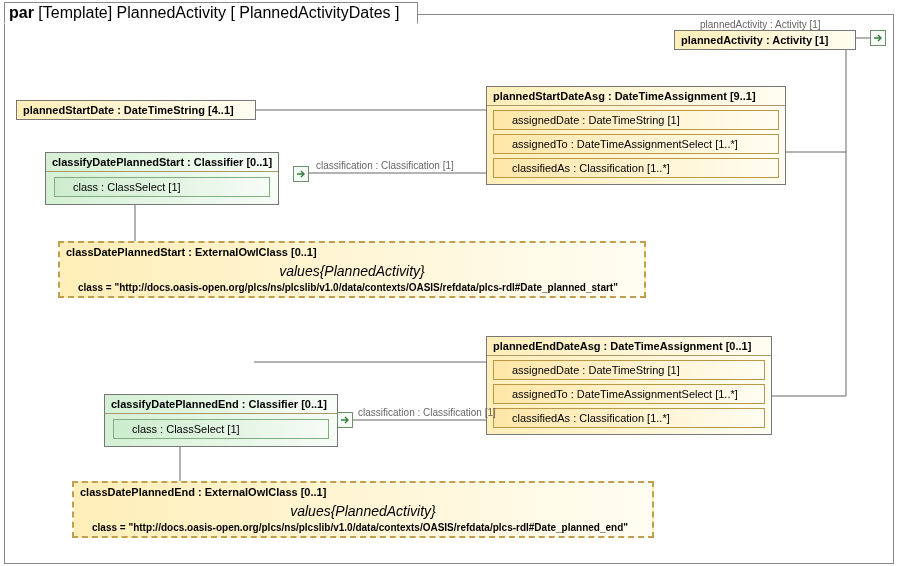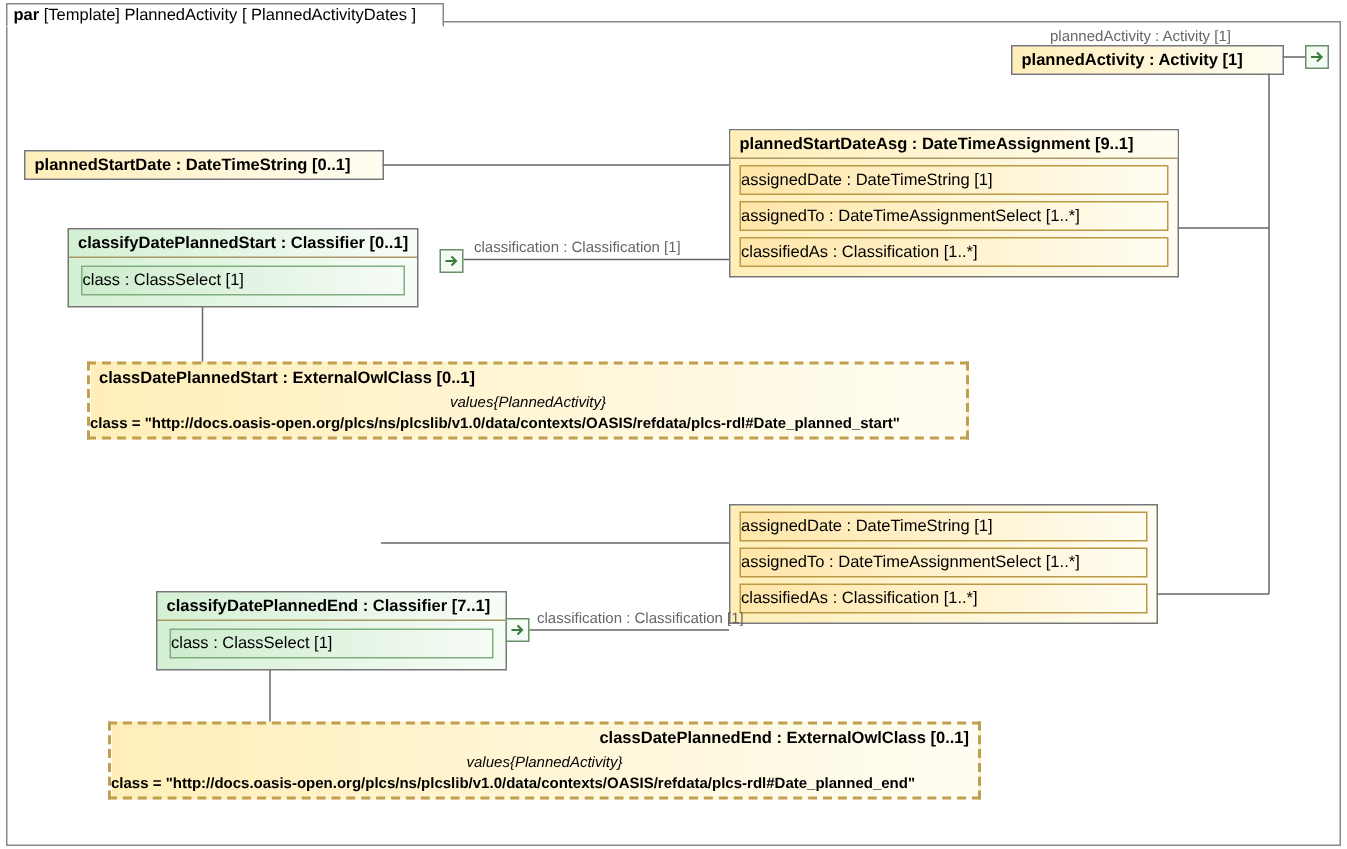--- a/index.html
+++ b/index.html
@@ -1,29 +1,29 @@
 <!DOCTYPE html>
 <html><head>
 <meta charset="utf-8">
 <style>
   html,body{margin:0;padding:0;font-family:Arial,Helvetica,sans-serif;font-size:11px;color:#000;background:#fff}
   .canvas{position:relative;width:898px;height:566px;background:#fff}
   .frame{position:absolute;left:4px;top:14px;width:888px;height:548px;border:1px solid #888}
-  .frame-tab{position:absolute;left:4px;top:2px;padding:1px 18px 1px 4px;border:1px solid #888;border-bottom:1px solid #fff;background:#fff;font-size:11px;z-index:950}
+  .frame-tab{position:absolute;left:4px;top:2px;padding:1px 18px 1px 4px;border:1px solid #888;border-bottom:1px solid #fff;background:#fff;font-size:16px;z-index:950}
   .frame-tab b{font-weight:bold}
   .box{position:absolute;border:1px solid #777;background:#fff;z-index:100}
   .box .title{font-weight:bold;padding:3px 6px;white-space:nowrap}
-  .box .row{padding:3px 0;border-top:1px solid #aa9966;white-space:nowrap}
+  .box .row{padding:3px 18px;border-top:1px solid #aa9966;white-space:nowrap}
   .dashed{border-style:dashed;border-width:2px;border-color:#c0a050}
   .bg-orange{background:linear-gradient(to right,#ffeeb8,#fffdf2)}
   .bg-orange-row{background:linear-gradient(to right,#ffe6a8,#fffdf2)}
   .bg-green{background:linear-gradient(to right,#d4f0d4,#f7fcf7)}
   .bg-green-row{background:linear-gradient(to right,#cdeccd,#f6fbf6)}
   .note .row{border-top:none;font-weight:bold}
-  .note .caption{text-align:center;font-style:italic;font-size:10px;padding:2px 4px 0}
+  .note .caption{text-align:center;font-style:italic;font-size:14px;padding:2px 4px 0}
   .note{z-index:90}
   .labeltxt{position:absolute;font-size:10px;color:#666;background:rgba(255,255,255,0.0);white-space:nowrap;z-index:200}
   .nav{position:absolute;width:14px;height:14px;border:1px solid #6b8e6b;background:#f4fbf4;z-index:300}
   .nav svg{display:block}
   svg.lines{position:absolute;left:0;top:0;width:898px;height:566px;z-index:50;pointer-events:none}
   svg.lines line{stroke:#666;stroke-width:1}
   .titlebar{border-bottom:1px solid #aa9966}
 </style>
 </head>
 <body>
@@ -64,21 +64,21 @@
   <div class="title">plannedActivity : Activity [1]</div>
 </div>
 
 <div class="nav" style="left:870px;top:30px">
   <svg width="14" height="14">
         <path d="M3 7 L9 7 M7 4 L10 7 L7 10" stroke="#3a7a3a" fill="none" stroke-width="1.4"></path>
       </svg>
 </div>
 
 <div class="box bg-orange" style="left:16px;top:100px;width:238px">
-  <div class="title">plannedStartDate : DateTimeString [0..1]</div>
+  <div class="title">plannedStartDate : DateTimeString [4..1]</div>
 </div>
 
 <div class="box bg-orange" style="left:486px;top:86px;width:298px">
   <div class="title titlebar bg-orange">plannedStartDateAsg : DateTimeAssignment [9..1]</div>
   <div class="row bg-orange-row" style="margin:4px 6px;border:1px solid #bb9944">assignedDate : DateTimeString [1]</div>
   <div class="row bg-orange-row" style="margin:4px 6px;border:1px solid #bb9944">assignedTo : DateTimeAssignmentSelect [1..*]</div>
   <div class="row bg-orange-row" style="margin:4px 6px 6px;border:1px solid #bb9944">classifiedAs : Classification [1..*]</div>
 </div>
 
 <div class="box bg-green" style="left:45px;top:152px;width:232px">
@@ -93,35 +93,36 @@
 <div class="labeltxt" style="left:316px;top:160px">classification : Classification [1]</div>
 
 <div class="box dashed bg-orange note" style="left:58px;top:241px;width:584px">
   <div class="title" style="text-align:left">classDatePlannedStart : ExternalOwlClass [0..1]</div>
   <div class="caption">values{PlannedActivity}</div>
   <div class="row" style="font-size:10px">class = "http://docs.oasis-open.org/plcs/ns/plcslib/v1.0/data/contexts/OASIS/refdata/plcs-rdl#Date_planned_start"</div>
 </div>
 
 
 <div class="box bg-orange" style="left:486px;top:336px;width:284px">
+  <div class="title titlebar bg-orange">plannedEndDateAsg : DateTimeAssignment [0..1]</div>
   <div class="row bg-orange-row" style="margin:4px 6px;border:1px solid #bb9944">assignedDate : DateTimeString [1]</div>
   <div class="row bg-orange-row" style="margin:4px 6px;border:1px solid #bb9944">assignedTo : DateTimeAssignmentSelect [1..*]</div>
   <div class="row bg-orange-row" style="margin:4px 6px 6px;border:1px solid #bb9944">classifiedAs : Classification [1..*]</div>
 </div>
 
 <div class="box bg-green" style="left:104px;top:394px;width:232px">
-  <div class="title titlebar">classifyDatePlannedEnd : Classifier [7..1]</div>
+  <div class="title titlebar">classifyDatePlannedEnd : Classifier [0..1]</div>
   <div class="row bg-green-row" style="margin:5px 8px 7px;border:1px solid #7fae7f">class : ClassSelect [1]</div>
 </div>
 <div class="nav" style="left:337px;top:412px">
   <svg width="14" height="14">
         <path d="M3 7 L9 7 M7 4 L10 7 L7 10" stroke="#3a7a3a" fill="none" stroke-width="1.4"></path>
       </svg>
 </div>
 <div class="labeltxt" style="left:358px;top:407px">classification : Classification [1]</div>
 
 <div class="box dashed bg-orange note" style="left:72px;top:481px;width:578px">
-  <div class="title" style="text-align:right">classDatePlannedEnd : ExternalOwlClass [0..1]</div>
+  <div class="title" style="text-align:left">classDatePlannedEnd : ExternalOwlClass [0..1]</div>
   <div class="caption">values{PlannedActivity}</div>
   <div class="row" style="font-size:10px">class = "http://docs.oasis-open.org/plcs/ns/plcslib/v1.0/data/contexts/OASIS/refdata/plcs-rdl#Date_planned_end"</div>
 </div>
 
 </div>
 
 </body></html>

